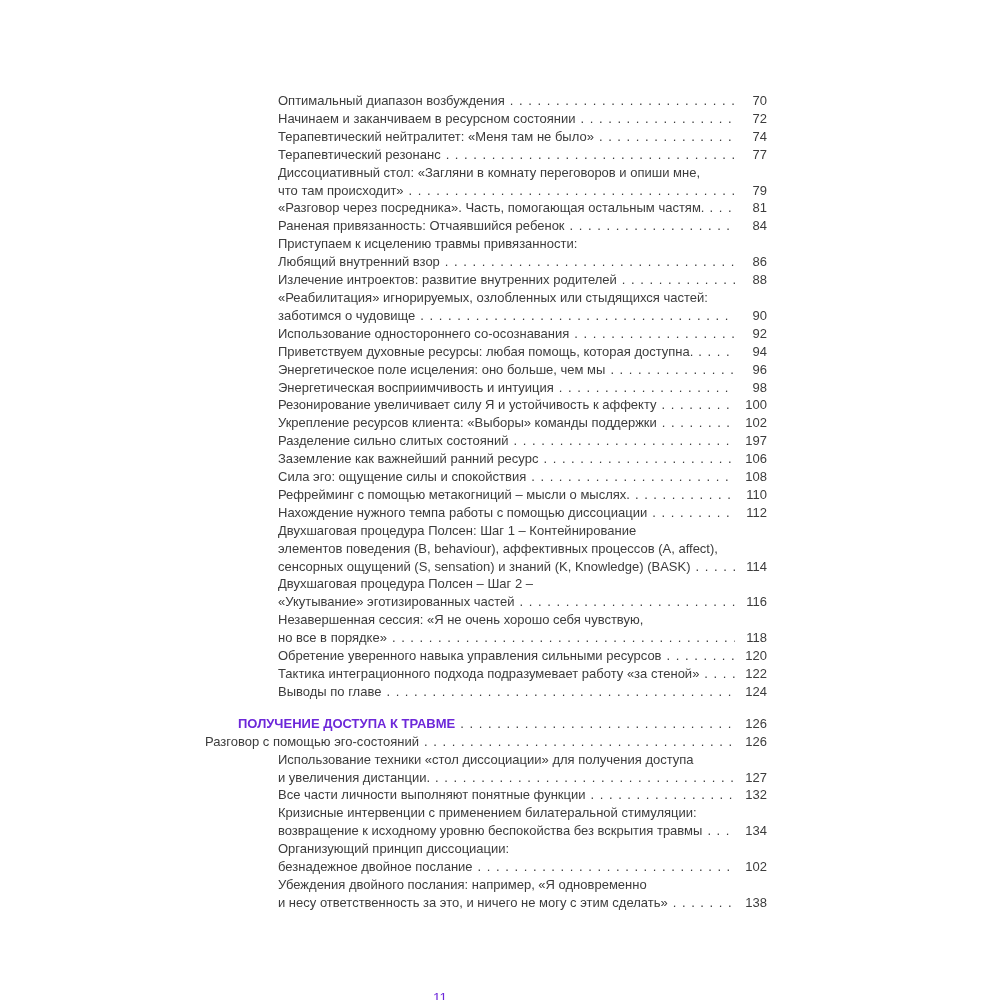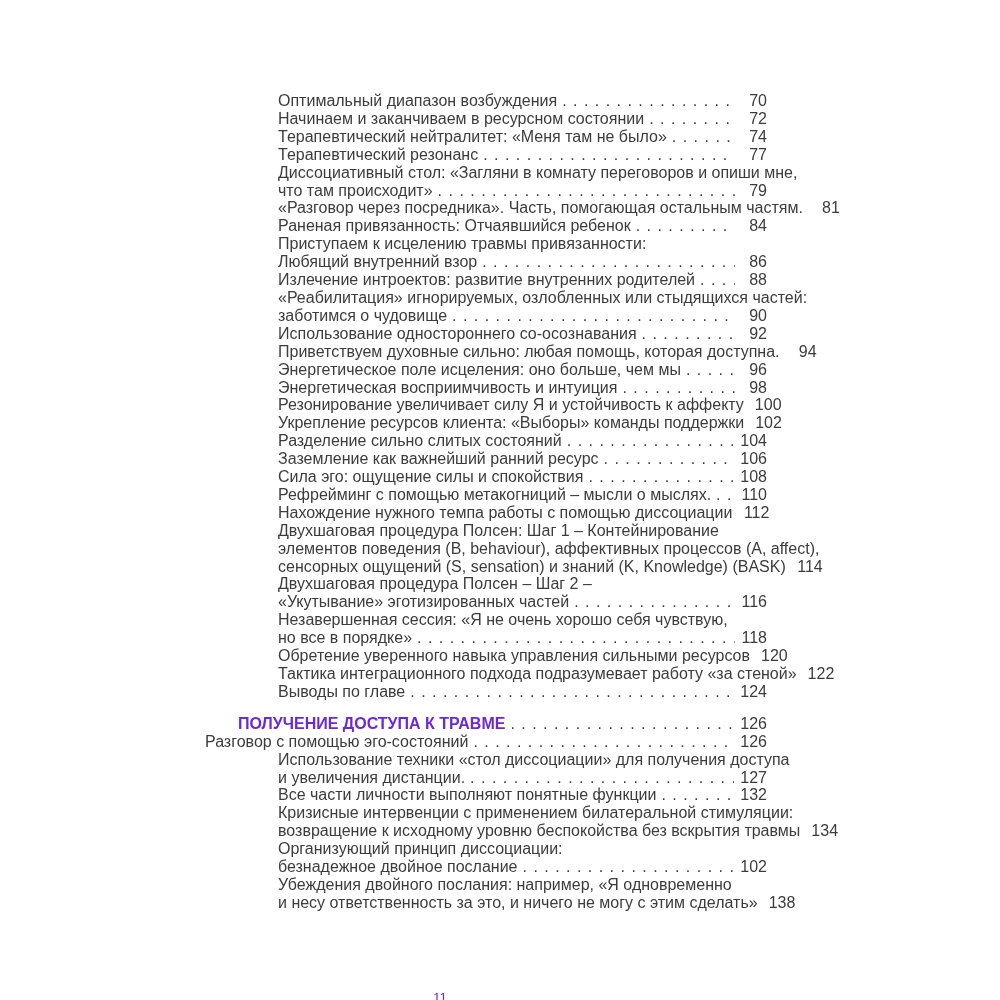--- a/index.html
+++ b/index.html
@@ -17,21 +17,21 @@
   .page {
     position: absolute;
     inset: 0;
     background: #ffffff;
   }
   .toc {
     position: absolute;
     left: 205px;
     top: 92px;
     width: 562px;
-    font-size: 16px;
+    font-size: 13px;
     line-height: 17.9px;
   }
   .toc-entry { }
   .toc-entry.gap-before { margin-top: 14px; }
   .level-0 { padding-left: 0; }
   .level-1 { padding-left: 33px; }
   .level-2 { padding-left: 73px; }
   .toc-line { white-space: nowrap; }
   .toc-line.last {
     display: flex;
@@ -150,21 +150,21 @@
       </div>
       <div class="toc-entry level-2">
         <div class="toc-line last">
           <span class="toc-text">Использование одностороннего со-осознавания</span>
           <span class="leader"></span>
           <span class="pagenum">92</span>
         </div>
       </div>
       <div class="toc-entry level-2">
         <div class="toc-line last">
-          <span class="toc-text">Приветствуем духовные сильно: любая помощь, которая доступна.</span>
+          <span class="toc-text">Приветствуем духовные ресурсы: любая помощь, которая доступна.</span>
           <span class="leader"></span>
           <span class="pagenum">94</span>
         </div>
       </div>
       <div class="toc-entry level-2">
         <div class="toc-line last">
           <span class="toc-text">Энергетическое поле исцеления: оно больше, чем мы</span>
           <span class="leader"></span>
           <span class="pagenum">96</span>
         </div>
@@ -187,21 +187,21 @@
         <div class="toc-line last">
           <span class="toc-text">Укрепление ресурсов клиента: «Выборы» команды поддержки</span>
           <span class="leader"></span>
           <span class="pagenum">102</span>
         </div>
       </div>
       <div class="toc-entry level-2">
         <div class="toc-line last">
           <span class="toc-text">Разделение сильно слитых состояний</span>
           <span class="leader"></span>
-          <span class="pagenum">104</span>
+          <span class="pagenum">197</span>
         </div>
       </div>
       <div class="toc-entry level-2">
         <div class="toc-line last">
           <span class="toc-text">Заземление как важнейший ранний ресурс</span>
           <span class="leader"></span>
           <span class="pagenum">106</span>
         </div>
       </div>
       <div class="toc-entry level-2">

